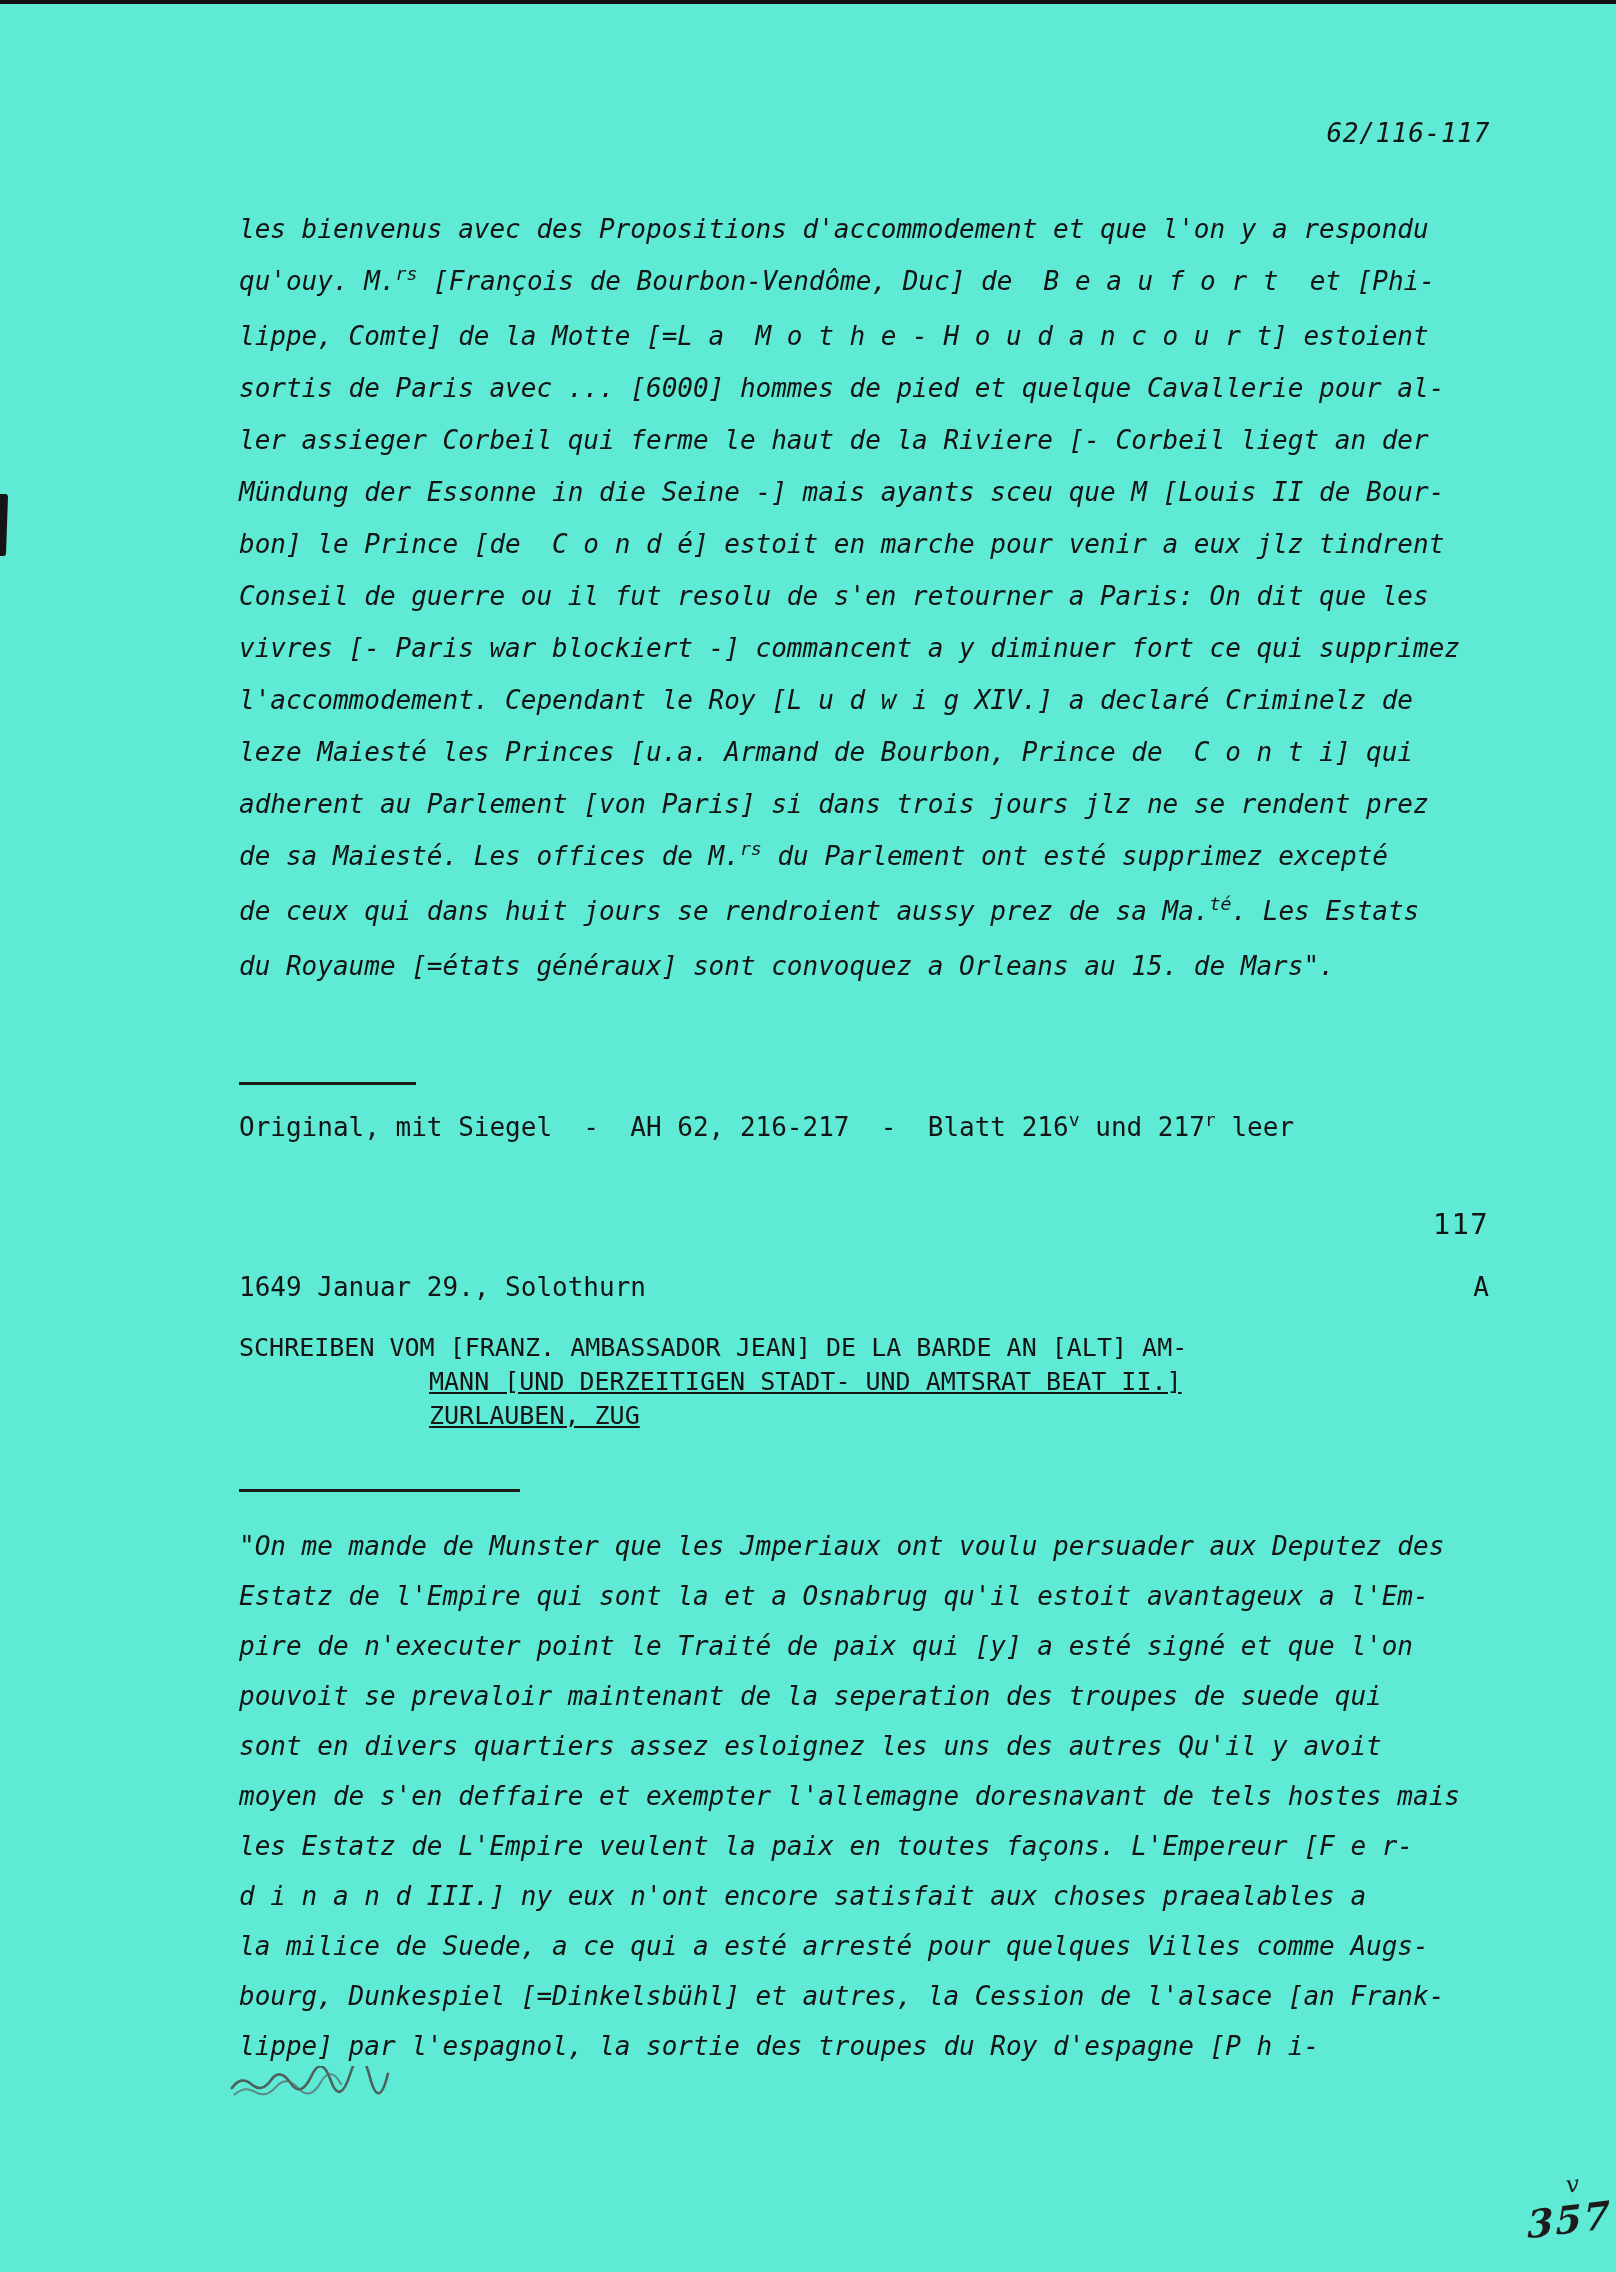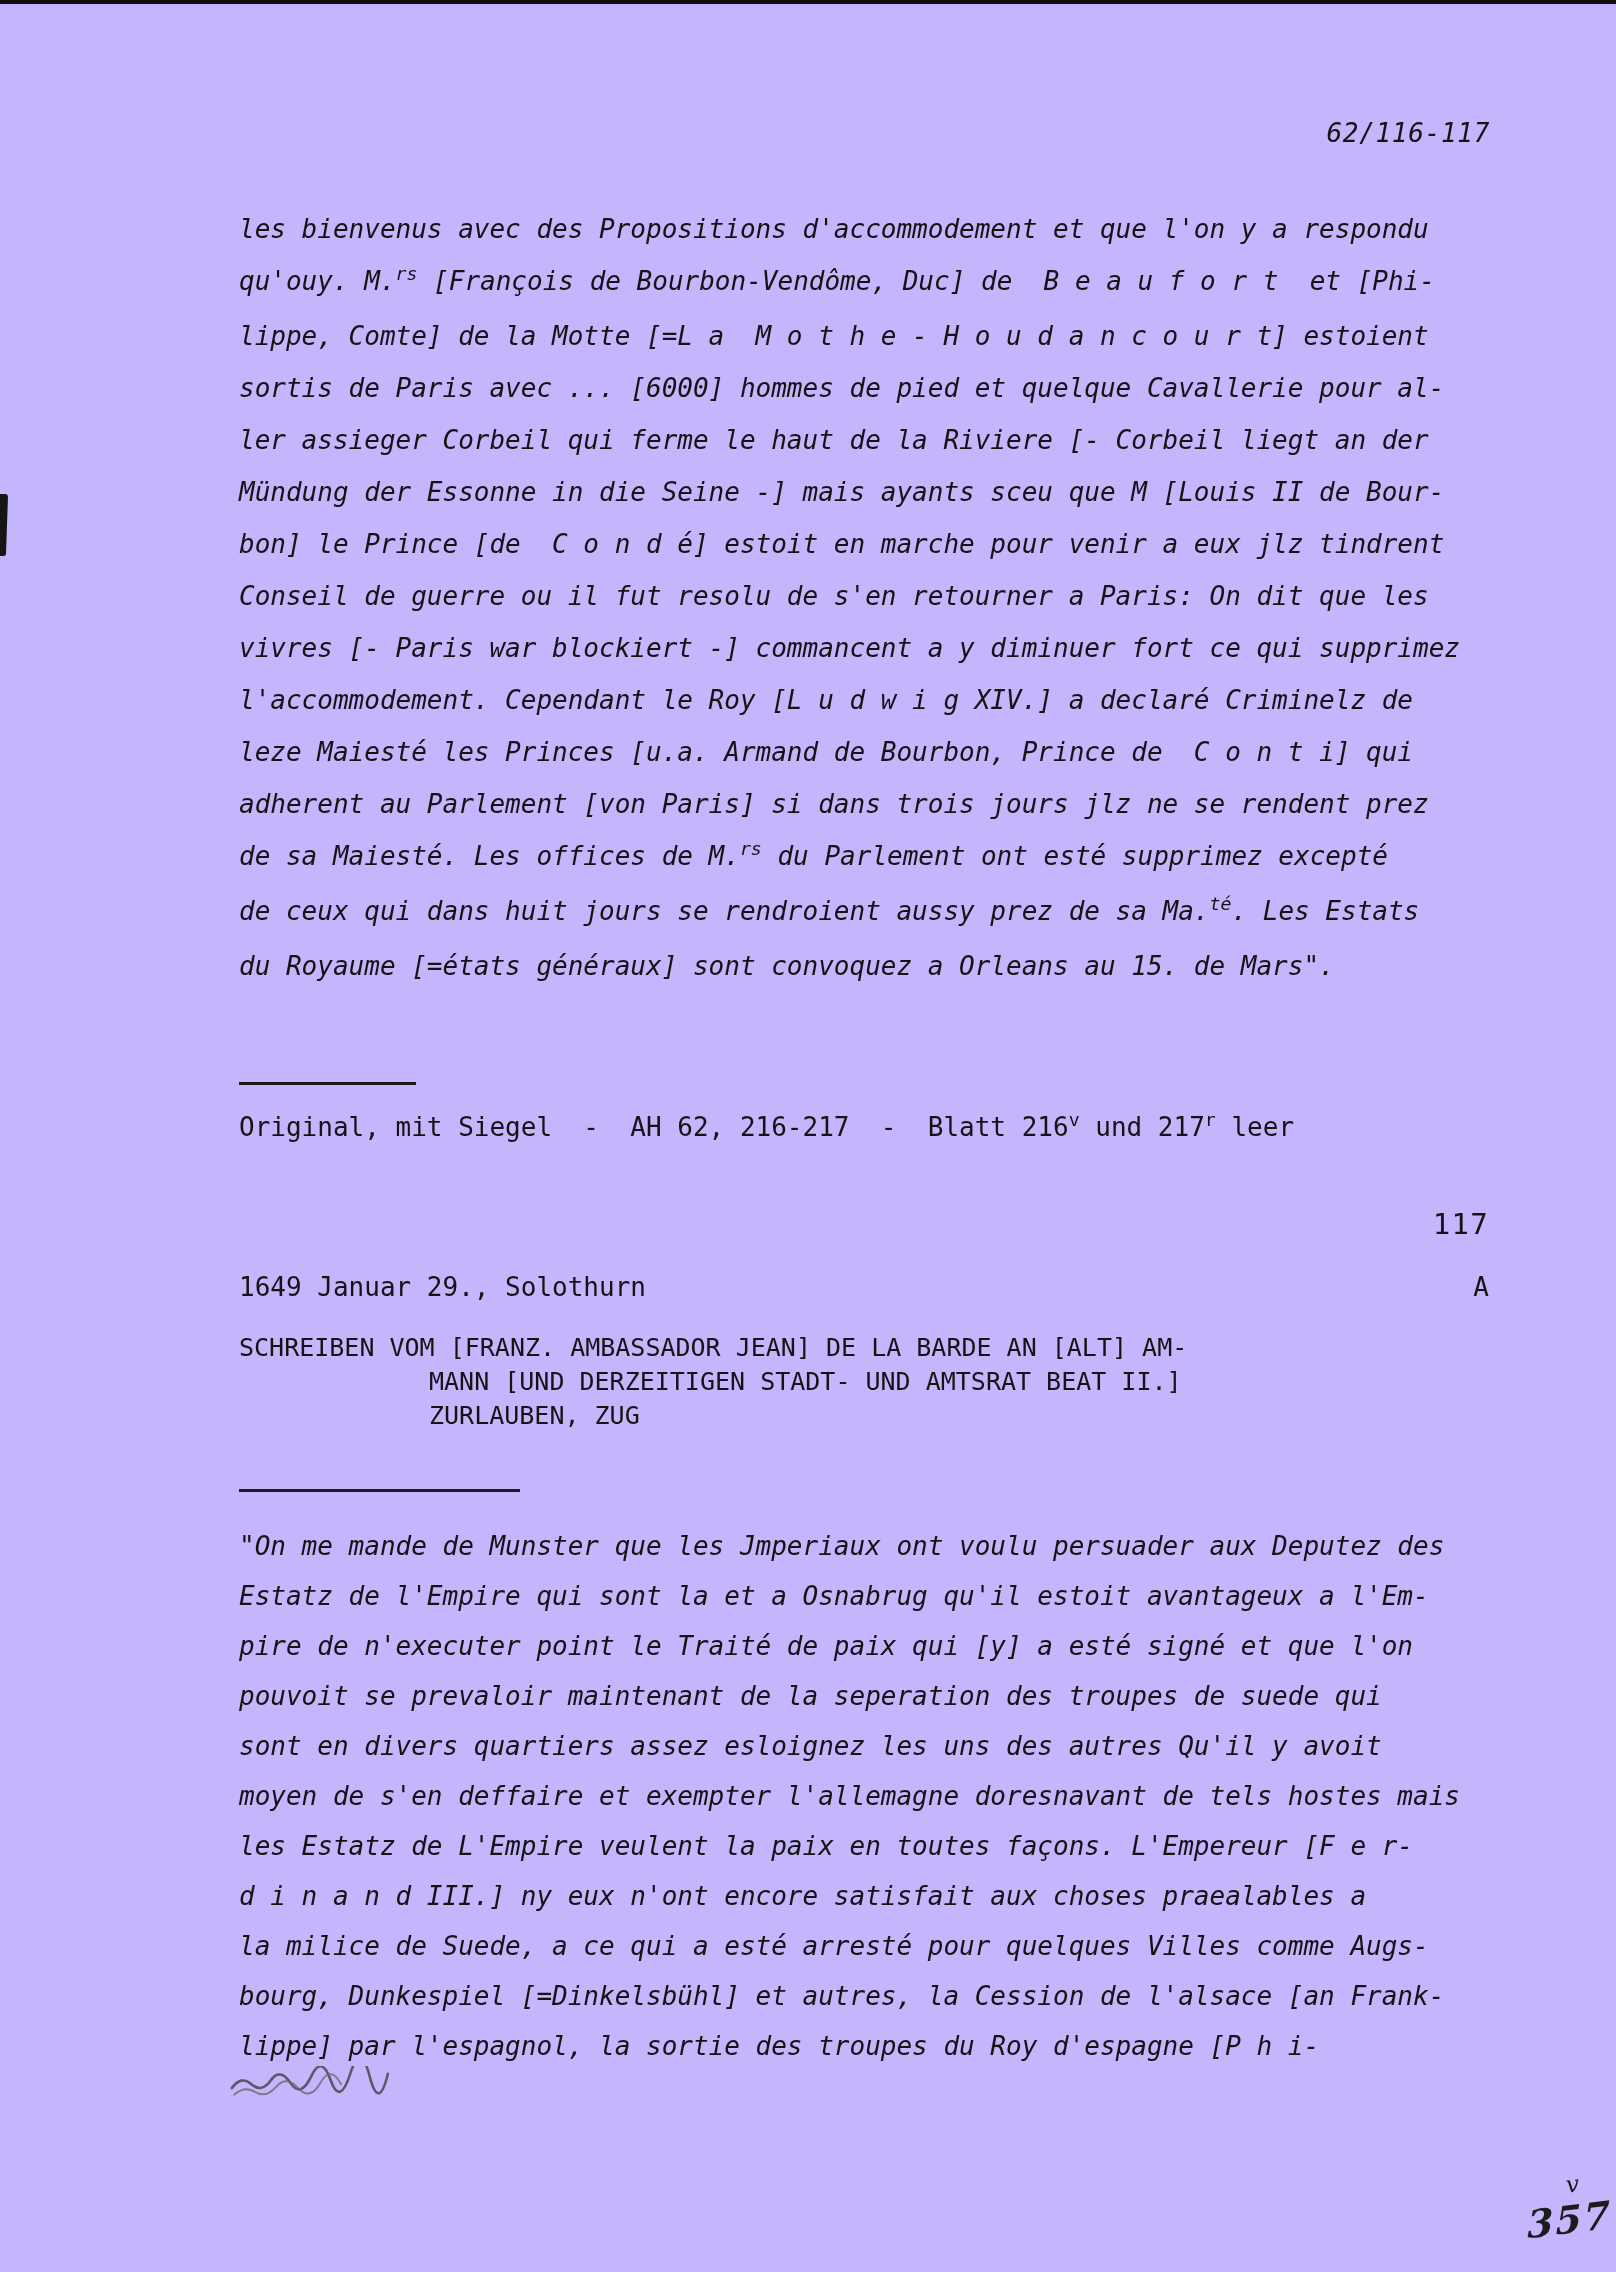--- a/index.html
+++ b/index.html
@@ -1,21 +1,21 @@
 <!DOCTYPE html>
 <html style="font-size:10.4px"><head>
 <meta charset="utf-8">
 <style>
   * { margin: 0; padding: 0; box-sizing: border-box; }
   html, body { background: #e8e8e4; }
   .page {
     position: relative;
     width: 1617px;
     height: 2273px;
-    background: #c4b5fd;
+    background: #5eead4;
     font-family: "DejaVu Sans Mono", monospace;
     color: #141414;
     overflow: hidden;
   }
   .scan-edge-top {
     position: absolute; top: 0; left: 0; right: 0; height: 3.9px;
     background: #101010;
   }
   .scan-margin-artifact {
     position: absolute; left: -2.6px; top: 494px; width: 10.4px; height: 62px;
@@ -49,21 +49,21 @@
   .date-row {
     position: absolute; left: 239px; top: 1272px; width: 1250px;
     display: flex; justify-content: space-between;
     font-size: 26px; white-space: pre;
   }
   .title-block {
     position: absolute; left: 239px; top: 1331px;
     font-size: 25px; line-height: 34px;
   }
   .title-line { white-space: pre; }
-  .title-indent { padding-left: 190px; }
+  .title-indent { padding-left: 190px; text-decoration: underline; }
   .pencil-scribble {
     position: absolute; left: 228px; top: 2066px; opacity: 0.85;
   }
   .hw-mark-v {
     position: absolute; left: 1566px; top: 2170px;
     font-family: "DejaVu Serif", serif; font-style: italic;
     font-size: 23.4px; color: #1c1c1c; transform: rotate(-6deg);
   }
   .hw-number {
     position: absolute; left: 1527px; top: 2197px;

